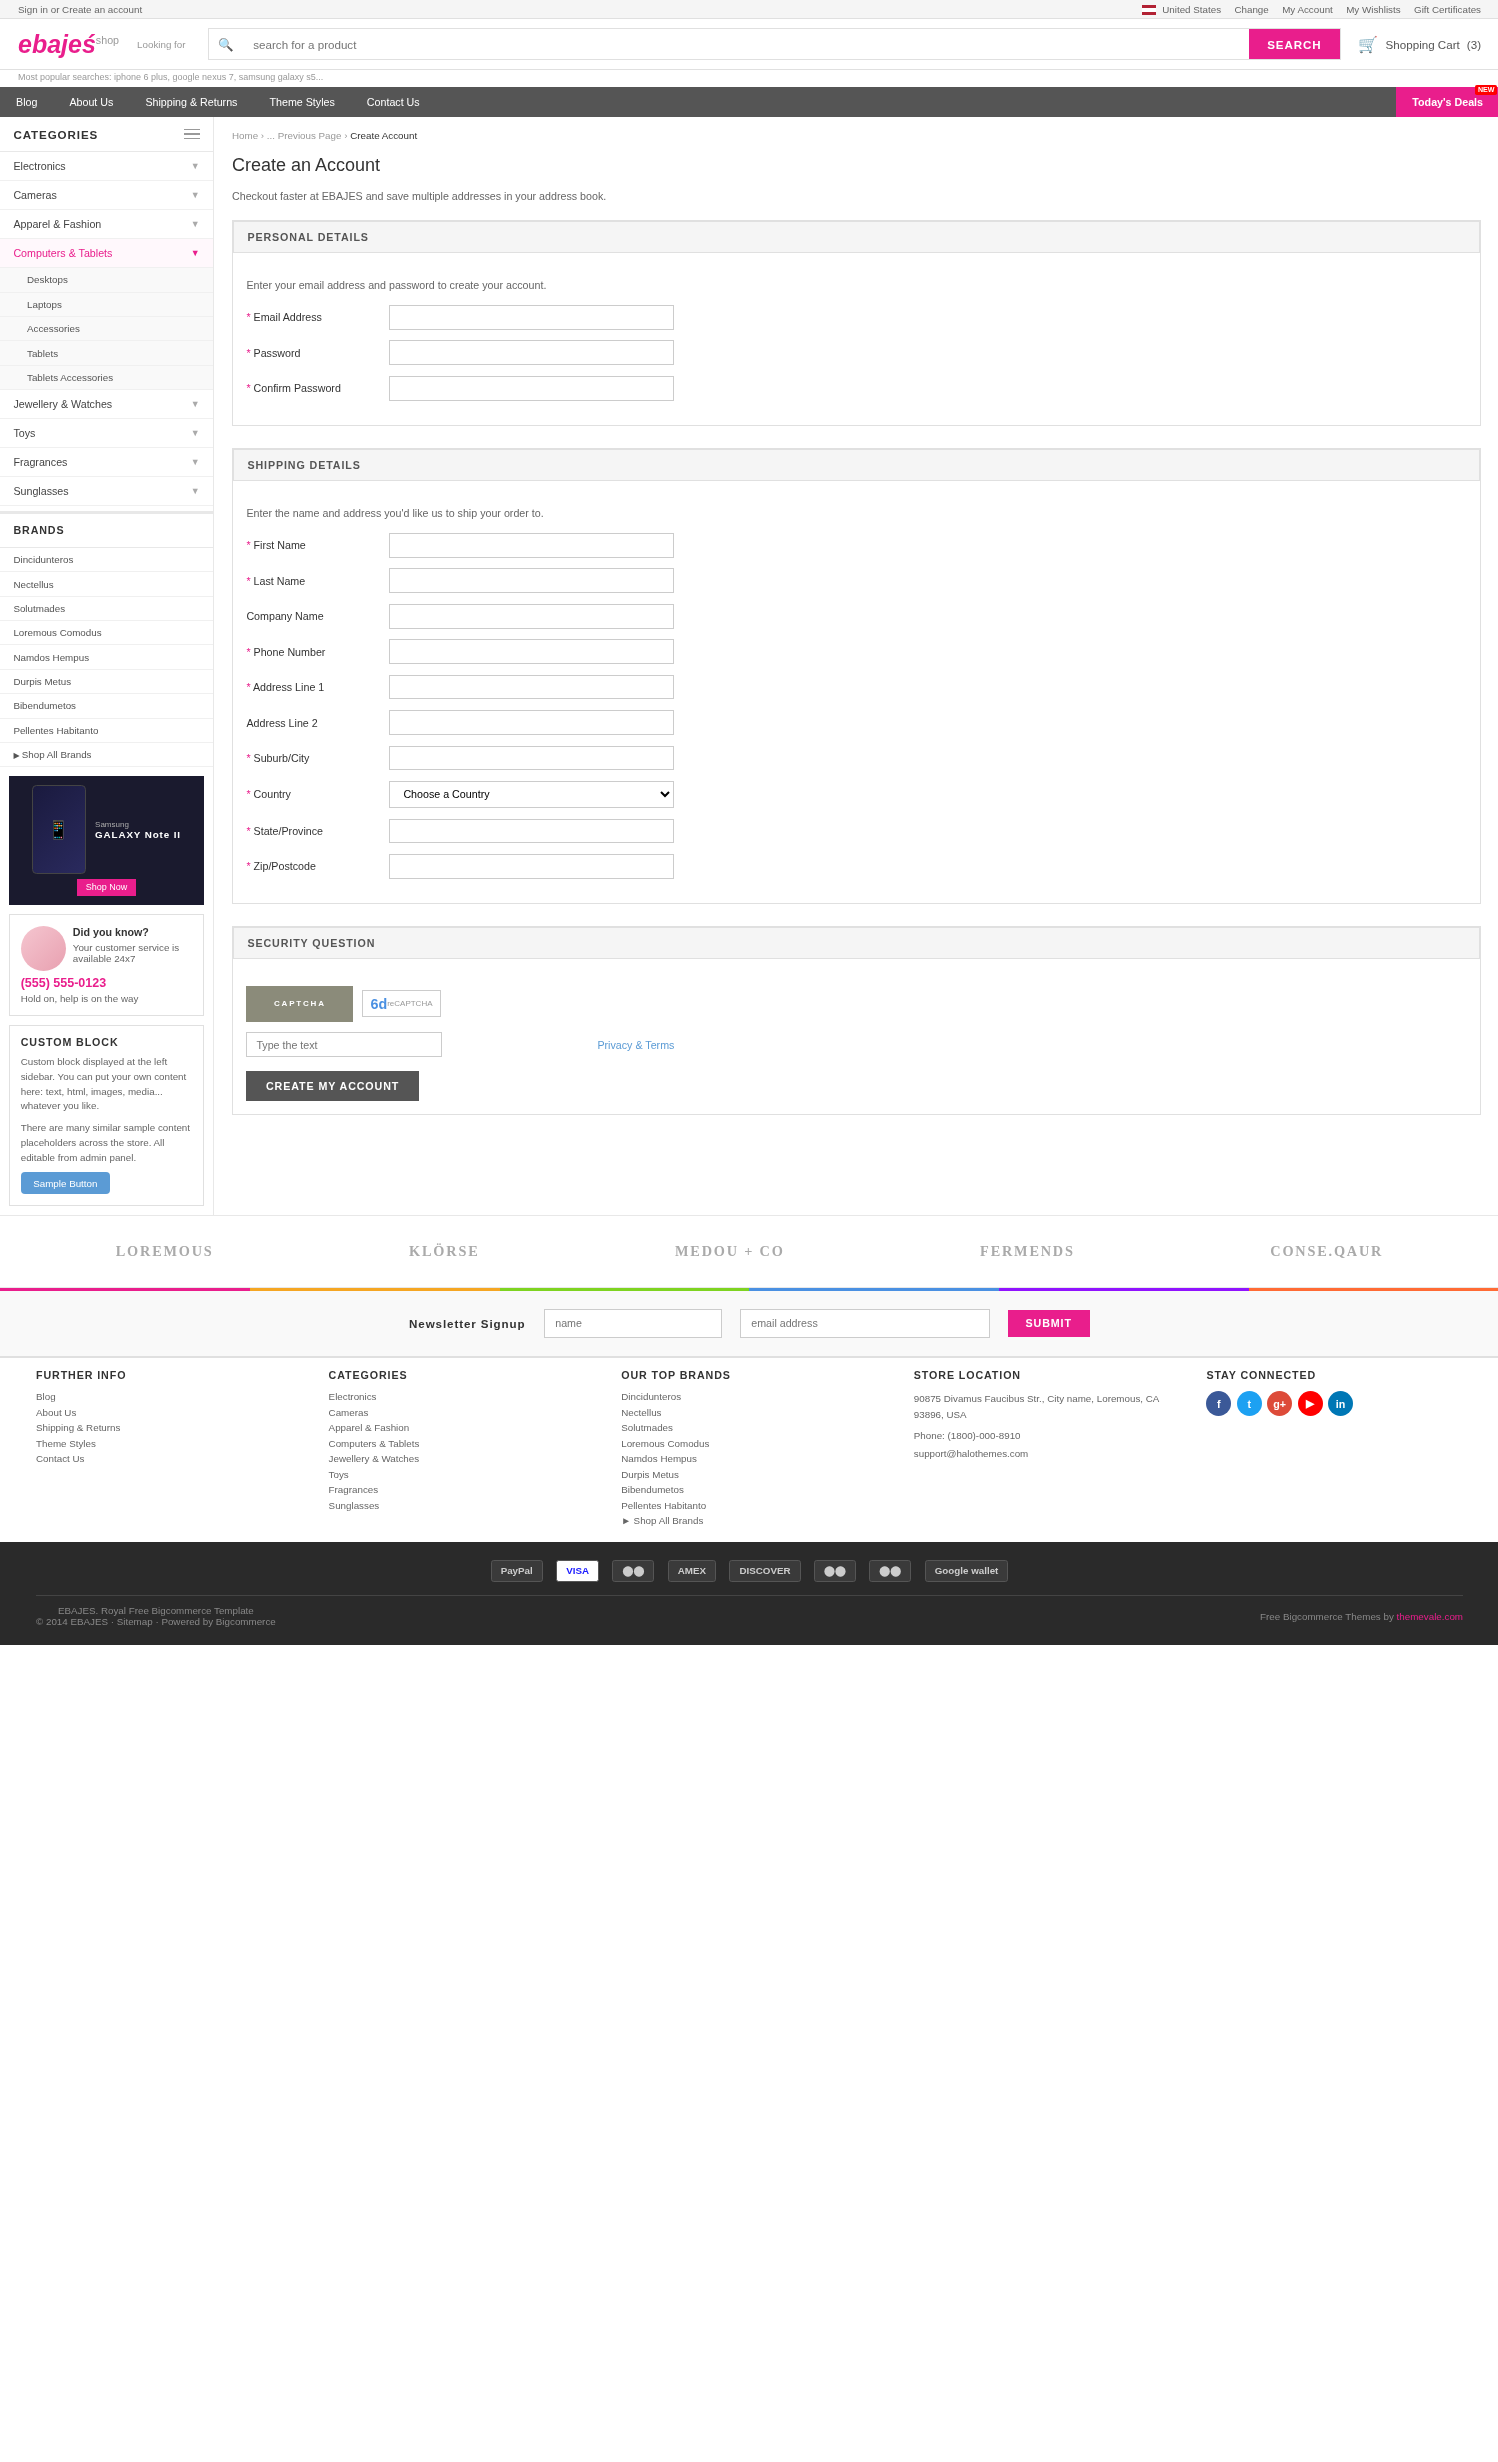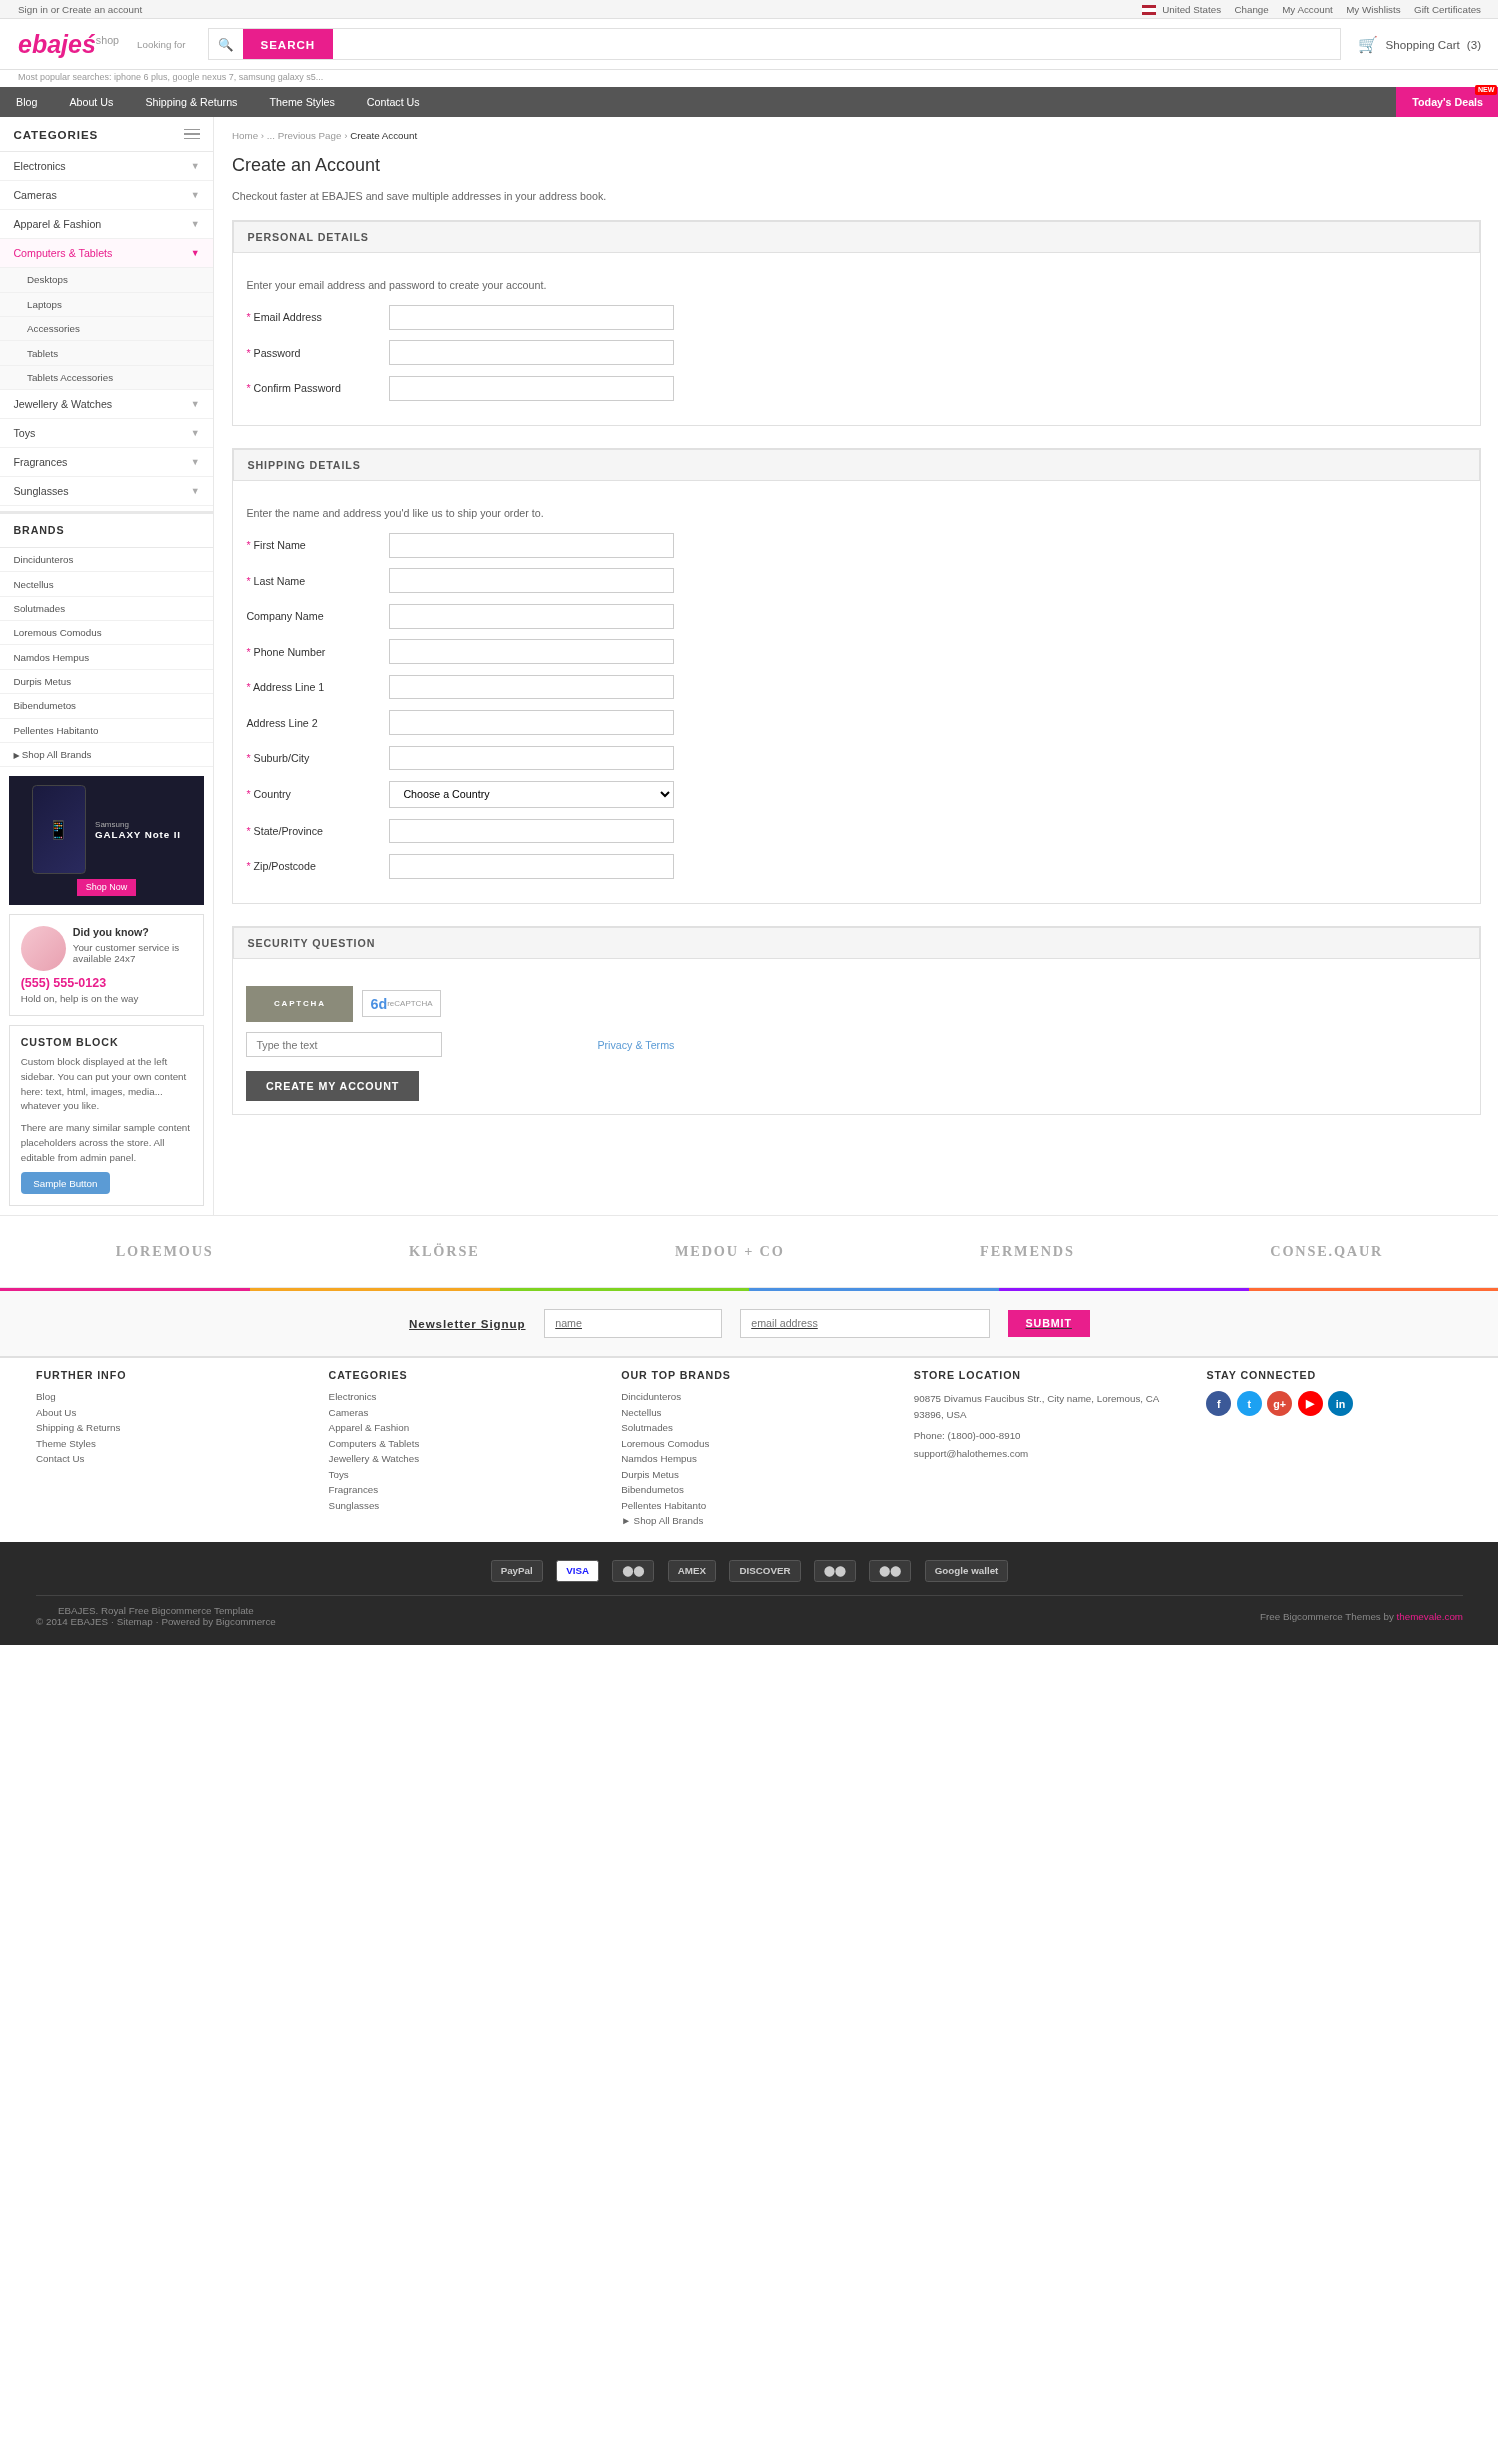--- a/index.html
+++ b/index.html
@@ -92,21 +92,21 @@
 
     
     .brands-strip { background: #fff; border-top: 0.9px solid #e8e8e8; border-bottom: 0.9px solid #e8e8e8; padding: 27px 18px; display: flex; justify-content: space-around; align-items: center; font-family: Liberation Serif, serif; }
     .brand-logo { font-size: 14.3px; font-weight: bold; color: #aaa; letter-spacing: 1.8px; text-transform: uppercase; }
 
     
     .color-bar { height: 3.6px; display: flex; }
     .color-bar div { flex: 1; }
 
     
-    .newsletter-section { background: #f9f9f9; padding: 18px; display: flex; justify-content: center; align-items: center; gap: 18px; border-bottom: 0.9px solid #e0e0e0; text-decoration: underline; }
+    .newsletter-section { background: #f9f9f9; padding: 18px; display: flex; justify-content: center; align-items: center; gap: 18px; border-bottom: 0.9px solid #e0e0e0; }
     .newsletter-label { font-size: 11.6px; font-weight: bold; letter-spacing: 0.9px; color: #333; }
     .newsletter-input { padding: 7.1px 10.7px; border: 0.9px solid #ccc; font-size: 10.7px; width: 178px; }
     .newsletter-email { padding: 7.1px 10.7px; border: 0.9px solid #ccc; font-size: 10.7px; width: 250px; }
     .newsletter-btn { background: #e91e8c; color: #fff; border: none; padding: 7.1px 18px; font-size: 10.7px; font-weight: bold; cursor: pointer; letter-spacing: 0.9px; }
 
     
     .footer { background: #fff; padding: 11px 36px; display: flex; gap: 36px; border-top: 0.9px solid #e0e0e0; }
     .footer-col { flex: 1; }
     .footer-col h4 { font-size: 10.7px; font-weight: bold; color: #333; letter-spacing: 0.9px; margin-bottom: 10.7px; text-transform: uppercase; }
     .footer-col a { display: block; font-size: 9.8px; color: #666; text-decoration: none; margin-bottom: 4.5px; }
@@ -156,20 +156,21 @@
 </div>
 
 <div class="header">
   <div class="logo">
     <span>ebajeś</span><span class="shop">shop</span>
   </div>
   <span class="looking-for">Looking for</span>
   <div class="search-area">
     <div class="search-box">
       <span style="padding:7.1px 9px; color:#aaa; font-size:12.5px;">🔍</span>
+      <input type="text" placeholder="search for a product" style="">
       <button class="search-btn">SEARCH</button>
     </div>
   </div>
   <div class="cart-area">
     <span class="cart-icon">🛒</span>
     <span>Shopping Cart</span>
     <span>(3)</span>
   </div>
 </div>
 

